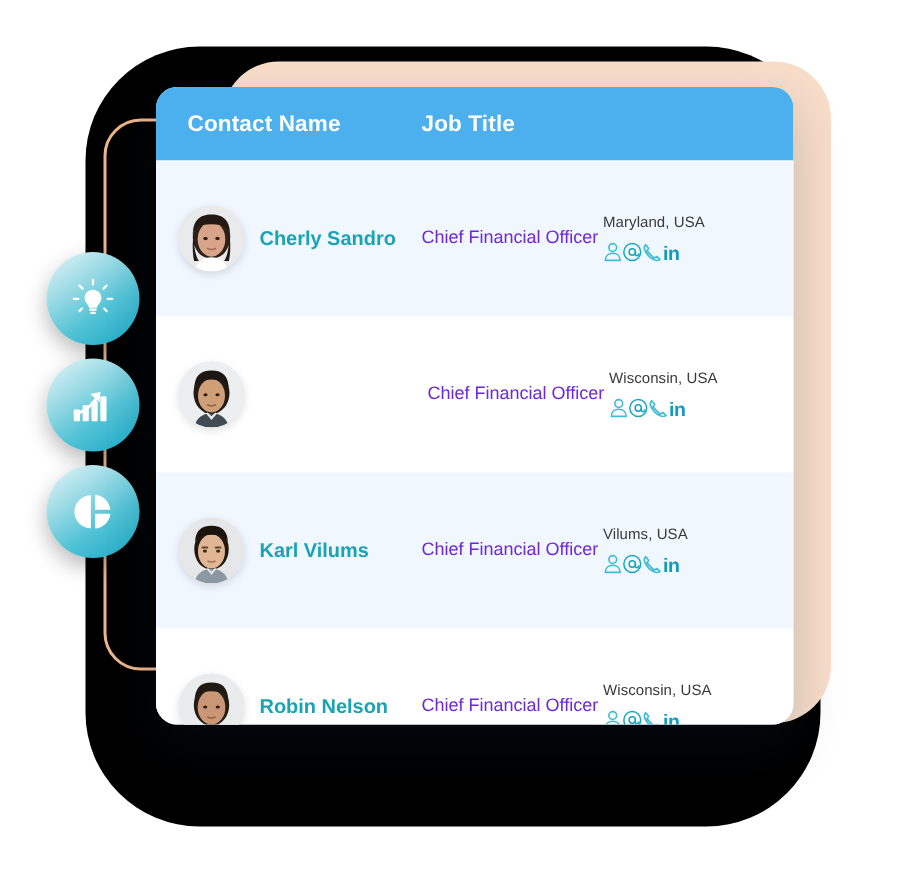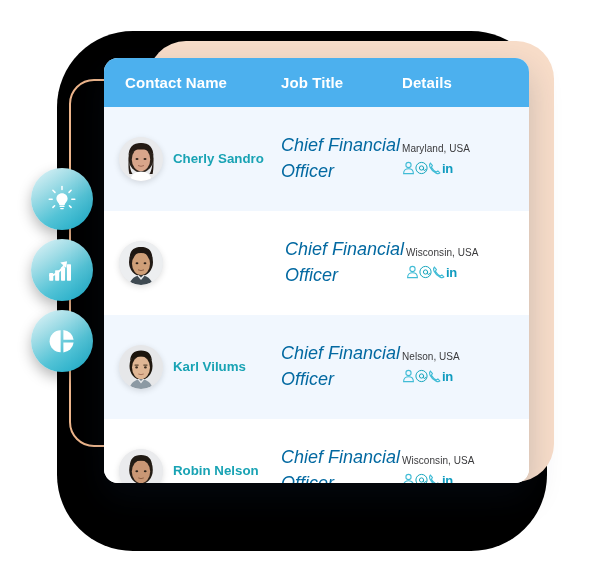--- a/index.html
+++ b/index.html
@@ -141,24 +141,23 @@
   .name-text {
     margin-left: 10px;
     color: #19a3b4;
     font-size: 13.3px;
     font-weight: bold;
     line-height: 1.2;
   }
 
   .cell-job {
     width: 121px;
-    color: #0369a1;
-    font-size: 18px;
+    color: #6d28d9;
+    font-size: 12px;
     line-height: 1.42;
-    font-style: italic;
   }
   .row-shift-1 .cell-job { padding-left: 4px; }
 
   .cell-details {
     flex: 1;
     padding-right: 12px;
   }
   .loc {
     color: #3a3a3c;
     font-size: 10px;
@@ -245,21 +244,20 @@
       </span>
     </div>
 
   </div>
 
   <div class="card">
 
     <div class="thead">
       <div class="th-name">Contact Name</div>
       <div class="th-job">Job Title</div>
-      <div class="th-details">Details</div>
     </div>
 
     <div class="tbody">
 
       <div class="row alt">
         <div class="cell-name">
           <div class="avatar">
             <svg viewBox="0 0 44 44">
               <defs>
                   <clipPath id="c1">
@@ -384,21 +382,21 @@
                 <path d="M19.3 29 Q22 30.4 24.7 29" stroke="#a8735a" stroke-width="1" fill="none"></path>
                 <path d="M10.5 44 C11.5 37.5 16.5 34.2 22 34.2 C27.5 34.2 32.5 37.5 33.5 44 Z" fill="#8c99a3"></path>
                 <path d="M18.6 34.2 L22 38.4 L25.4 34.2 L24.2 33.7 L22 36.2 L19.8 33.7 Z" fill="#e6e7e9"></path>
               </g>
             </svg>
           </div>
           <div class="name-text">Karl Vilums</div>
         </div>
         <div class="cell-job">Chief Financial Officer</div>
         <div class="cell-details">
-          <div class="loc">Nelson, USA</div>
+          <div class="loc">Vilums, USA</div>
           <div class="icons">
             <span class="ic">
               <svg width="13" height="14" viewBox="0 0 13 14" fill="none" stroke="#41bcd6" stroke-width="1.1">
                 <circle cx="6.5" cy="4" r="2.6"></circle>
                 <path d="M1.6 12.6 C1.6 9.4 3.8 7.8 6.5 7.8 C9.2 7.8 11.4 9.4 11.4 12.6 Z"></path>
               </svg>
             </span>
             <span class="ic">
               <svg width="13" height="14" viewBox="0 0 13 14" fill="none" stroke="#17a6bd" stroke-width="1">
                 <circle cx="6.5" cy="7" r="5.6"></circle>

